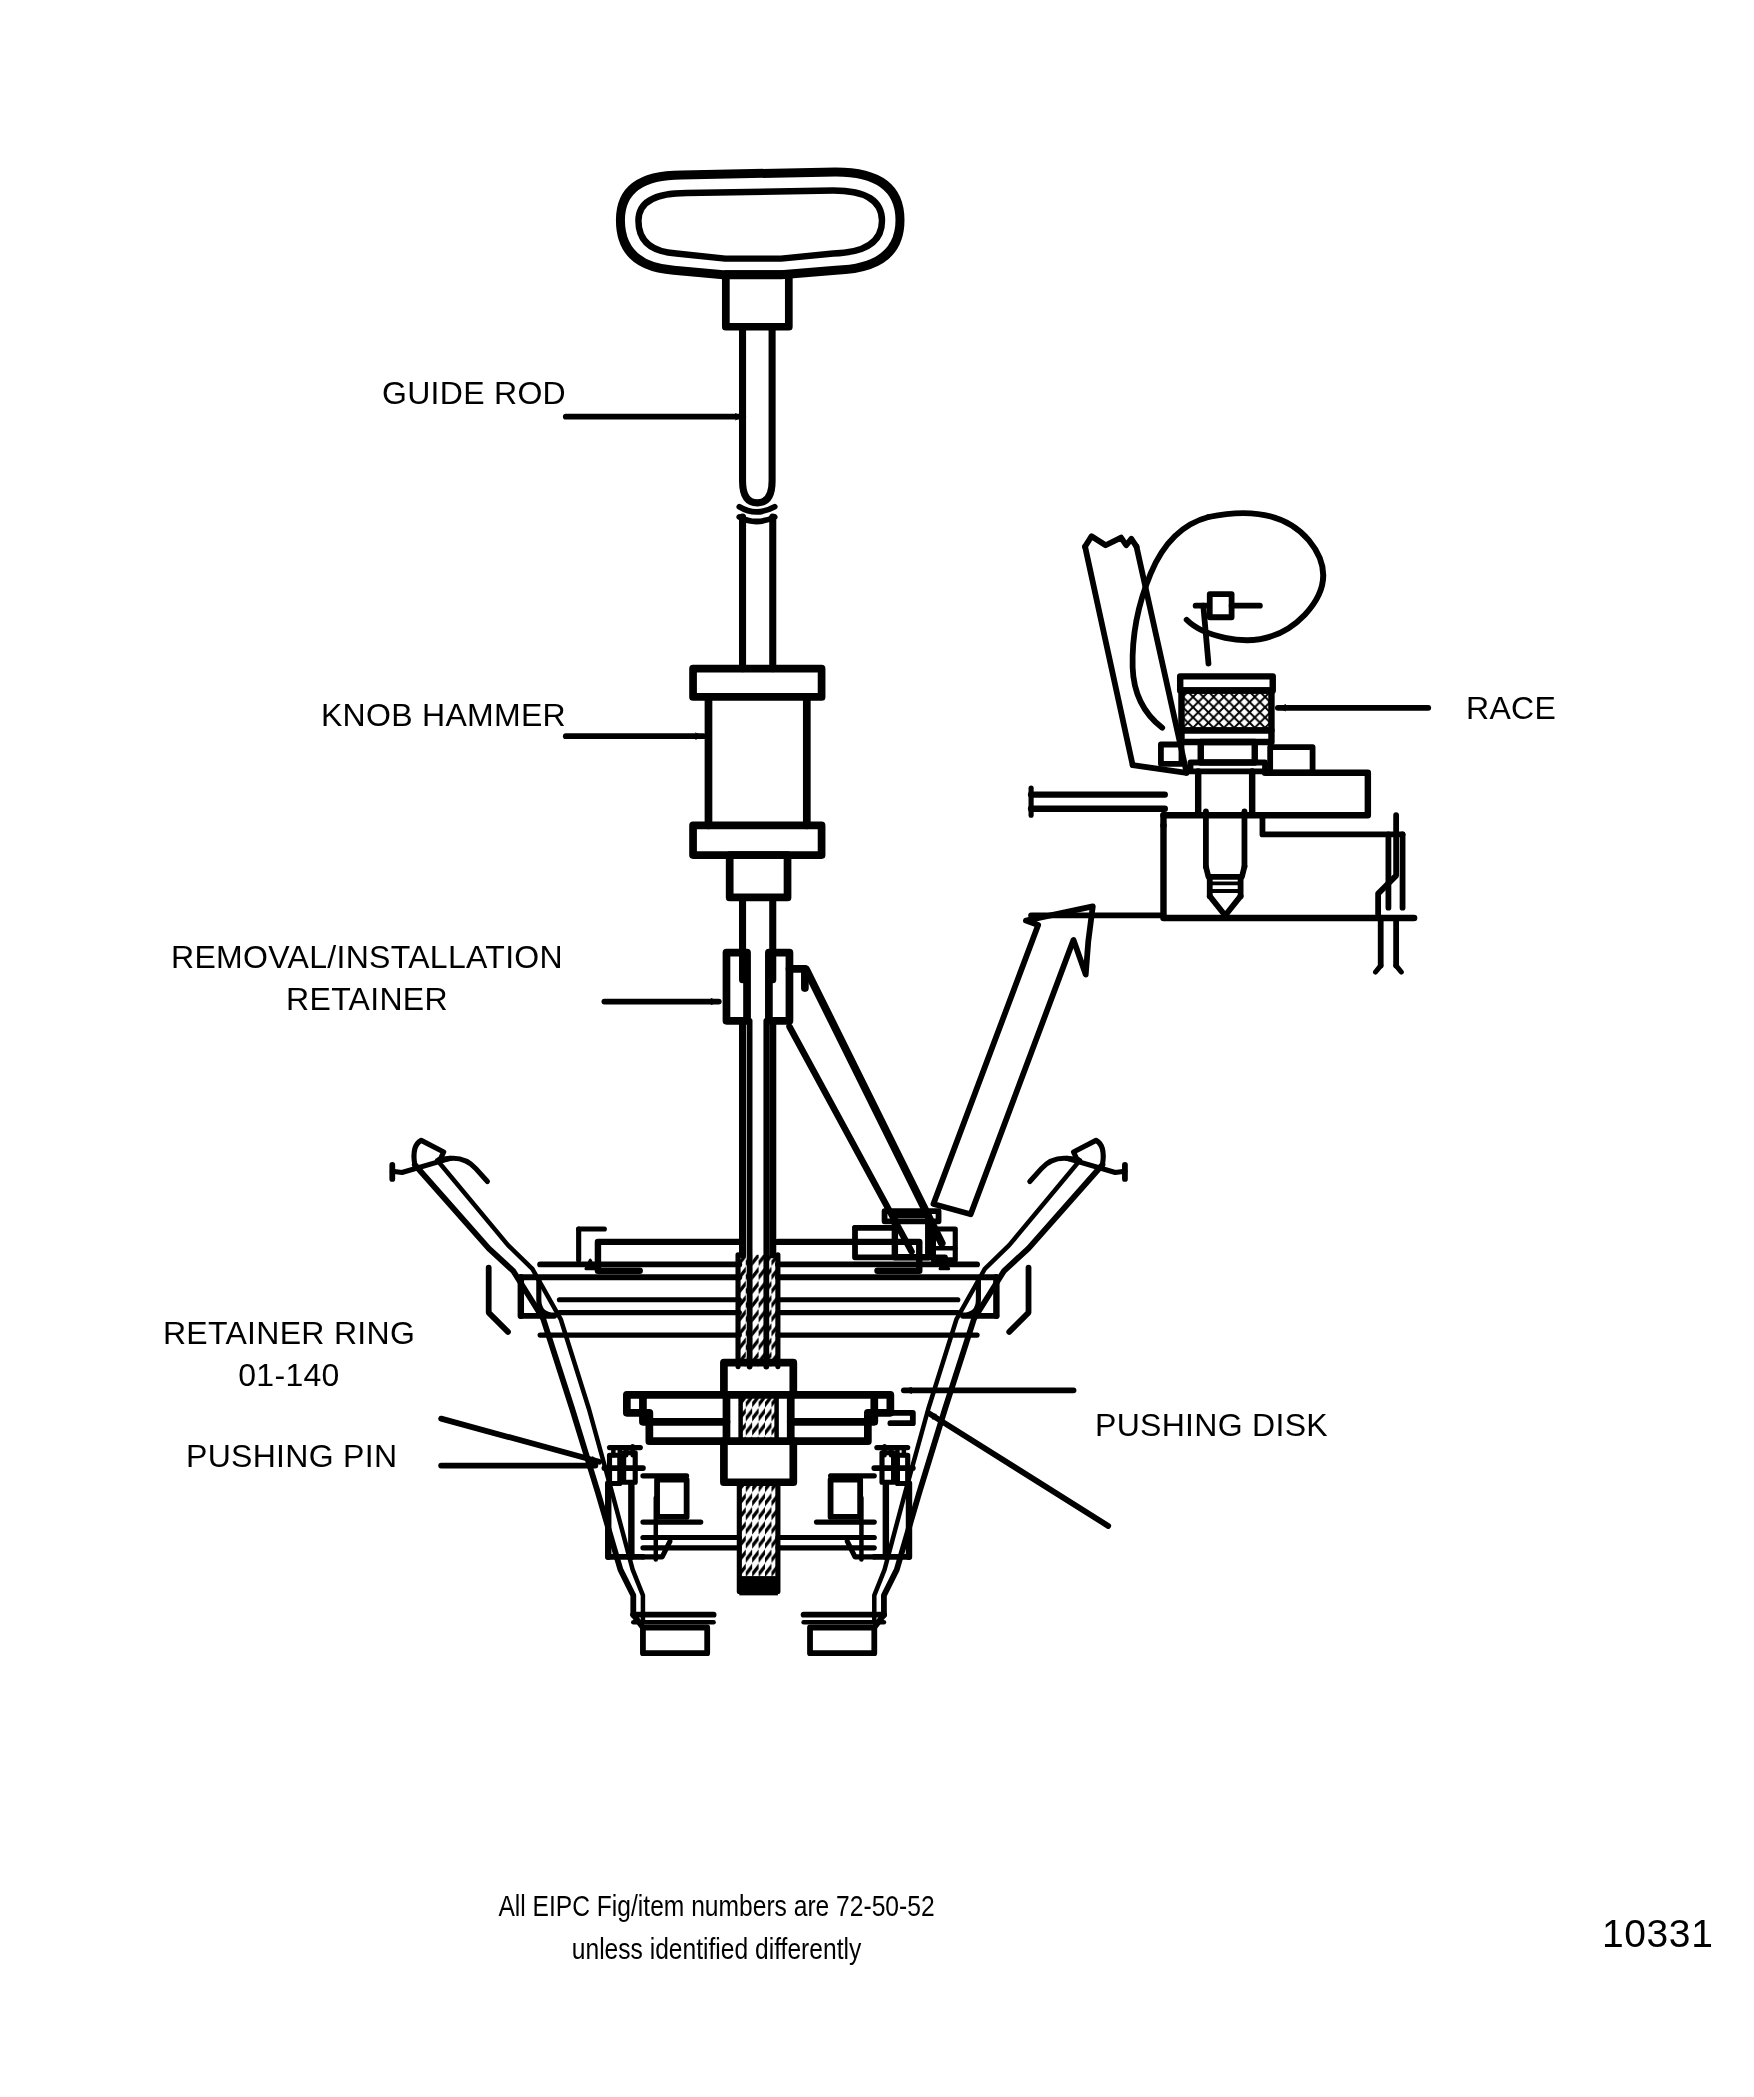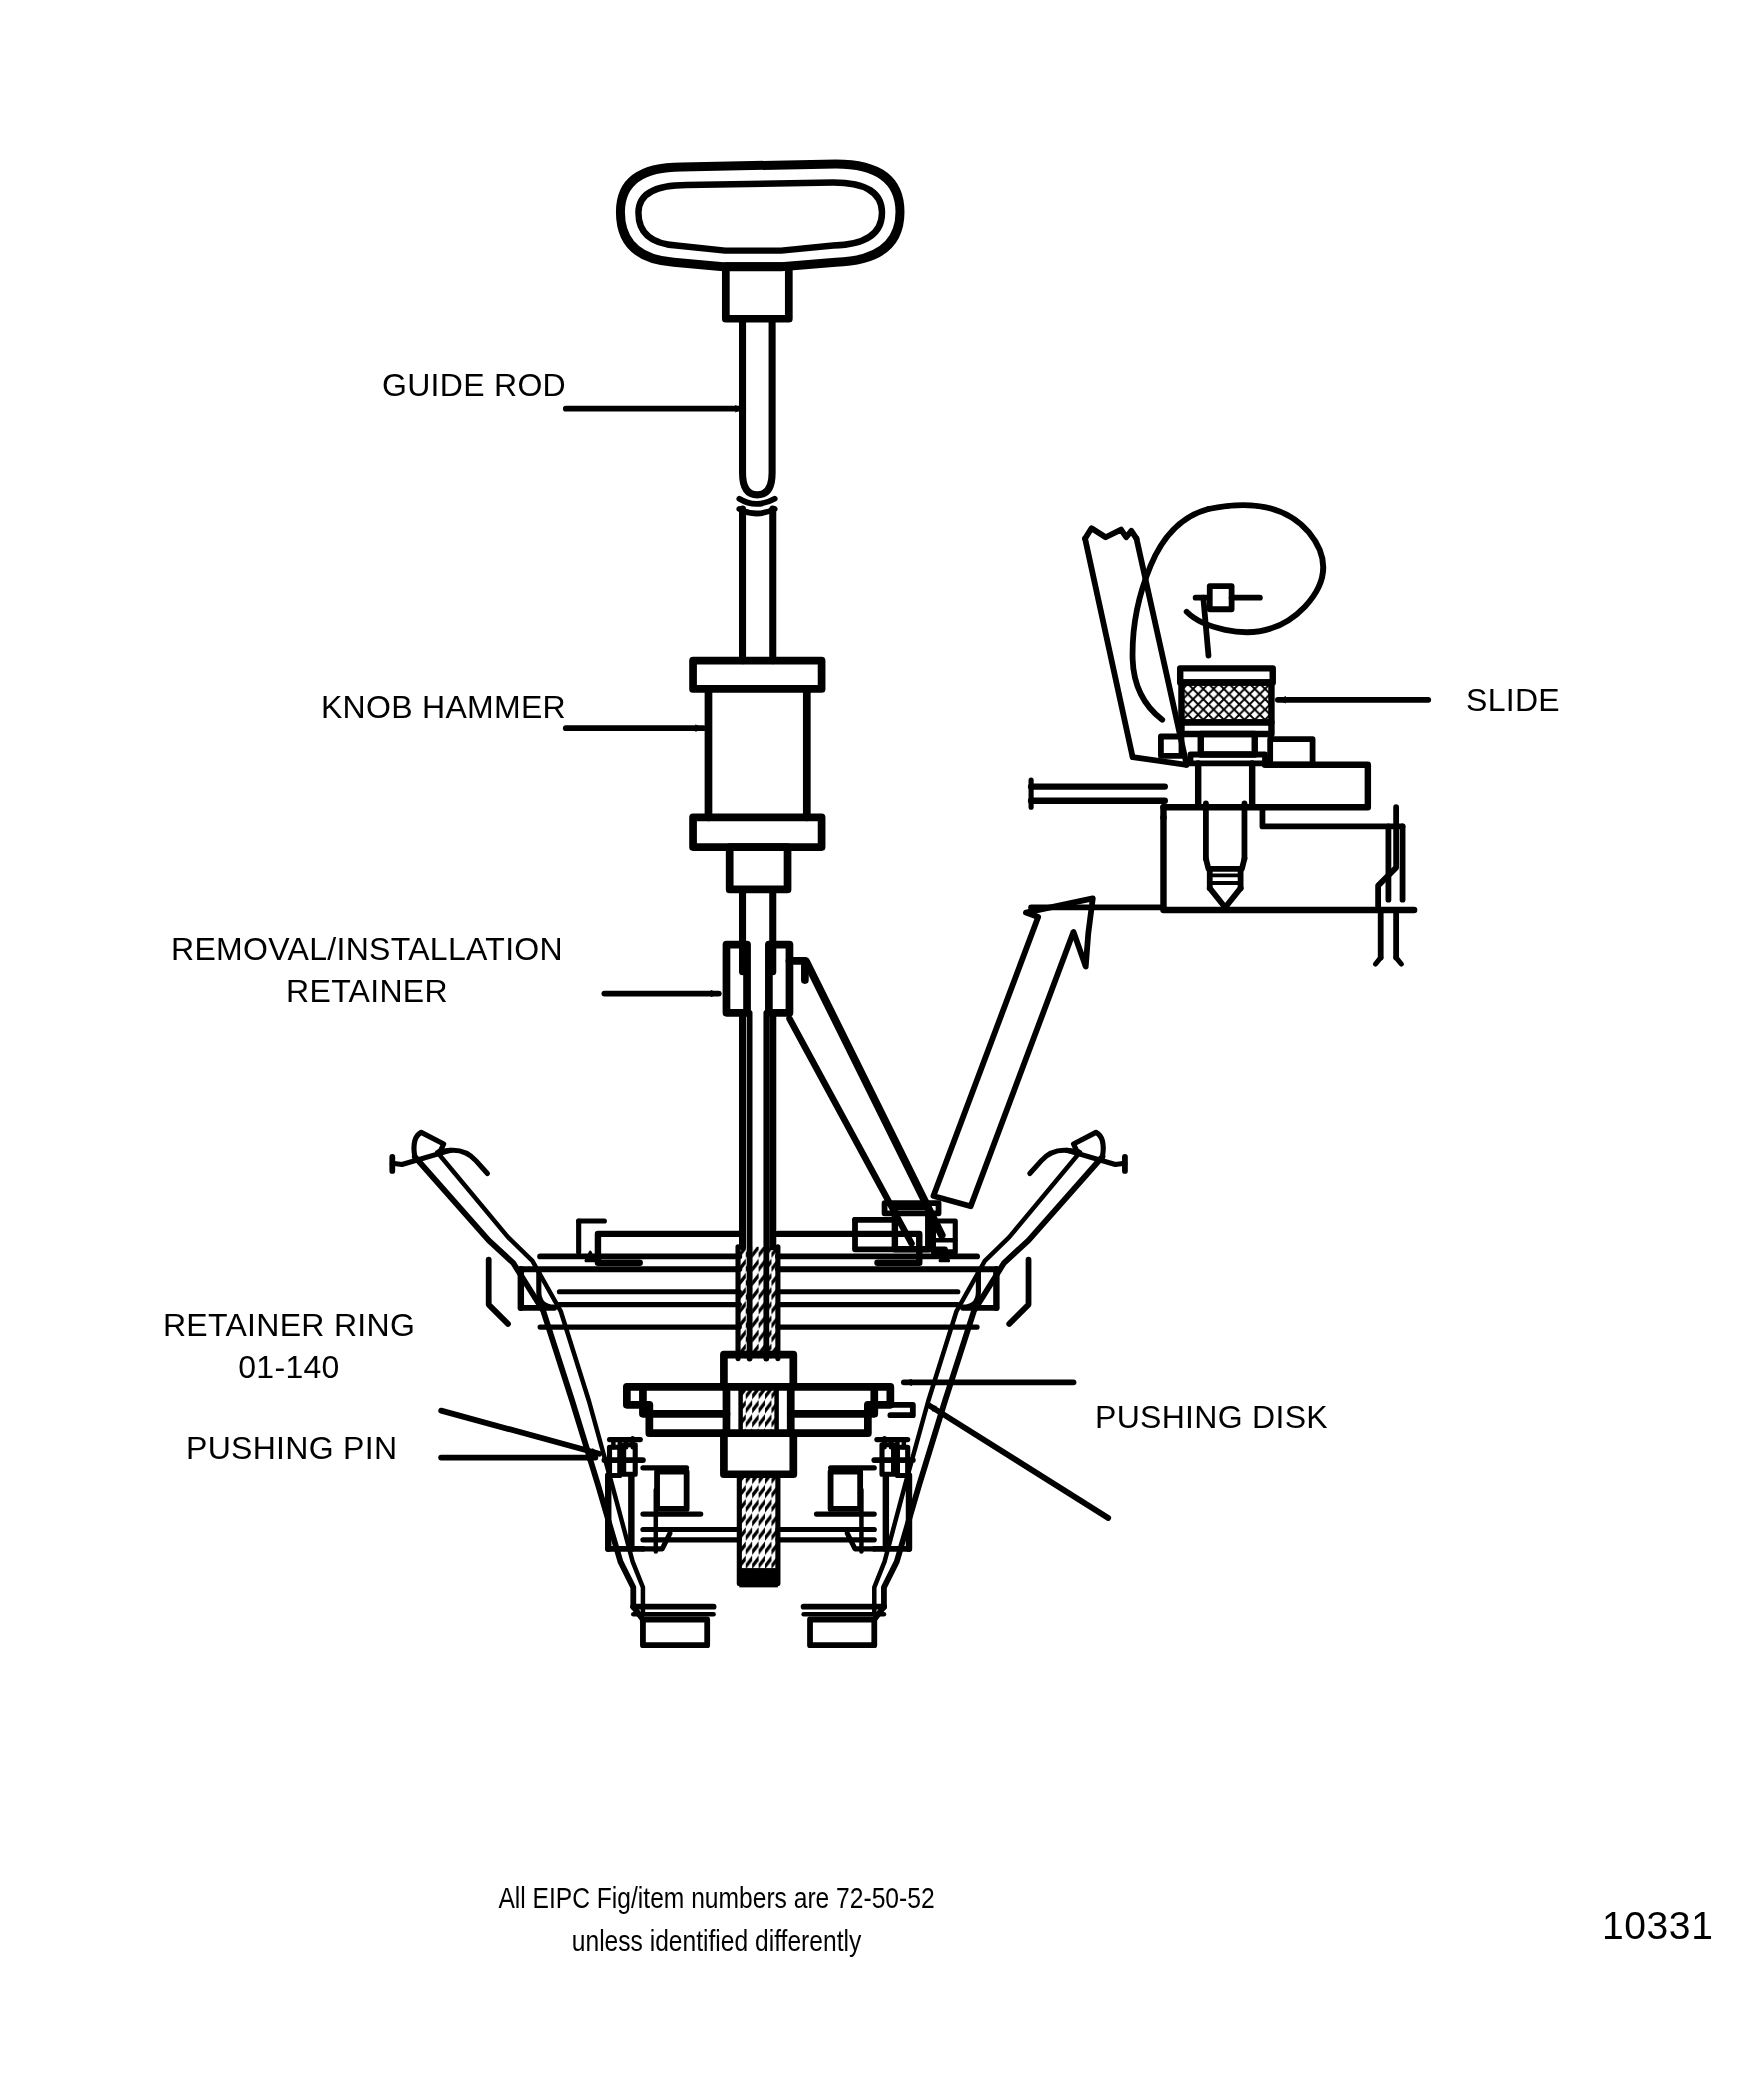--- a/index.html
+++ b/index.html
@@ -12,21 +12,21 @@
     width: 1755px;
     height: 2097px;
     position: relative;
     overflow: hidden;
     font-family: "Liberation Sans", sans-serif;
     color: #000000;
   }
 
   .figure-root {
     position: absolute;
-    left: 0; top: 0;
+    left: 0; top: 8px;
     width: 1755px;
     height: 1582px;
   }
   .fig-svg {
     position: absolute;
     left: 0; top: 0;
     width: 1755px;
     height: 2097px;
   }
   
@@ -440,21 +440,21 @@
     </g>
   </svg>
 
   <div class="callout lbl right-align" style="left:167px; top:365px; width:399px;">GUIDE ROD</div>
 
   <div class="callout lbl right-align" style="left:129px; top:687px; width:437px;">KNOB HAMMER</div>
 
   <div class="callout lbl center-align" style="left:129px; top:929px; width:476px;">REMOVAL/INSTALLATION
 RETAINER</div>
 
-  <div class="callout lbl left-align" style="left:1466px; top:680px; width:270px;">SLIDE</div>
+  <div class="callout lbl left-align" style="left:1466px; top:680px; width:270px;">RACE</div>
 
   <div class="callout lbl center-align" style="left:141px; top:1305px; width:296px;">RETAINER RING
 01-140</div>
 
   <div class="callout lbl left-align" style="left:186px; top:1428px; width:270px;">PUSHING PIN</div>
 
   <div class="callout lbl left-align" style="left:1095px; top:1361px; width:334px;margin-top:36px;">PUSHING DISK</div>
 
 
   <div class="cap-note" style="left:331px; top:1877px; width:771px;">All EIPC Fig/item numbers are 72-50-52

